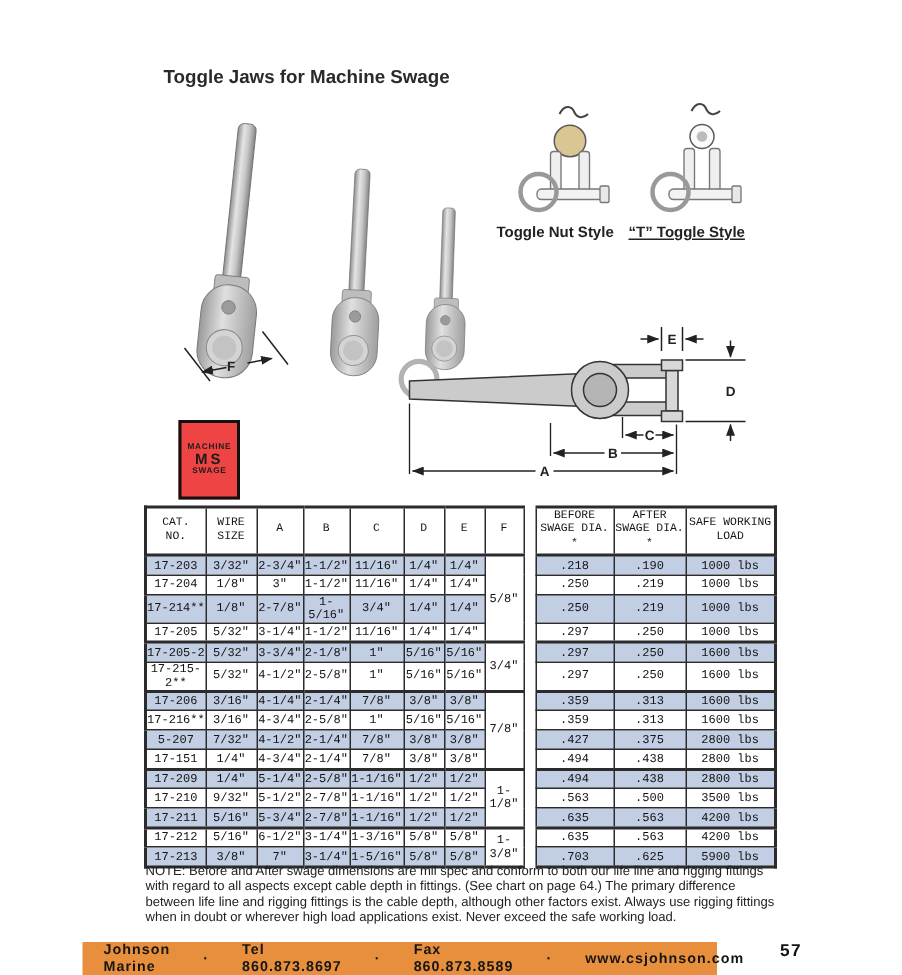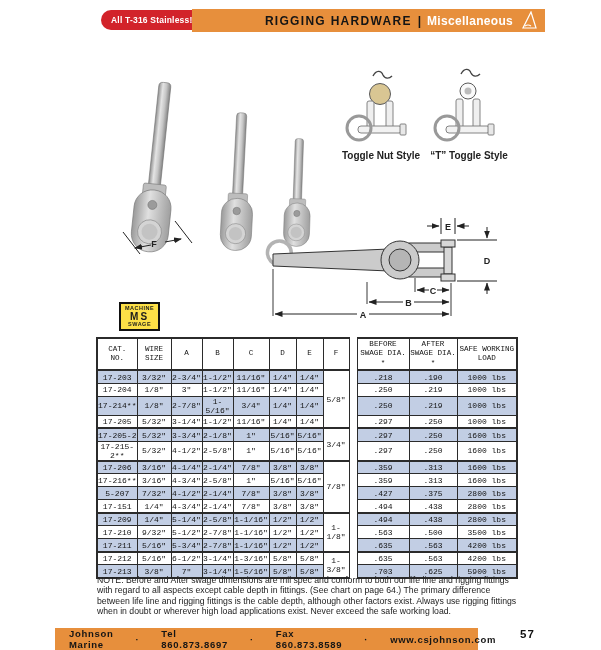--- a/index.html
+++ b/index.html
@@ -21,25 +21,25 @@
   .topbar{position:absolute;left:192px;top:9px;width:353px;height:23px;background:var(--orange);
     display:flex;align-items:center;justify-content:flex-end;padding-right:6px;gap:6px;}
   .topbar .t1{font-size:12px;font-weight:bold;letter-spacing:1.3px;color:#151515;}
   .topbar .t2{font-size:12px;font-weight:bold;color:#151515;}
   .topbar .t3{font-size:12px;font-weight:bold;color:#ffffff;letter-spacing:.3px;}
 
   
   .title{position:absolute;left:109px;top:44px;font-size:12.5px;font-weight:bold;color:#2a2a2a;}
   .desc{position:absolute;left:108px;top:61px;font-size:9.5px;line-height:1.3;color:#2a2a2a;white-space:pre-line;}
 
-  .figlabel{position:absolute;width:100px;text-align:center;font-size:10px;font-weight:bold;color:#222;}
-
-  
-  .msbadge{position:absolute;left:119px;top:302px;border:2px solid #111;background:#fde047;
-    text-align:center;padding:2px 4px;line-height:1;}
+  .figlabel{position:absolute;width:100px;font-size:10px;font-weight:bold;color:#222;}
+
+  
+  .msbadge{position:absolute;left:119px;top:280px;border:2px solid #111;background:#ef4444;
+    text-align:center;padding:14px 4px;line-height:1;}
   .msbadge .l1,.msbadge .l3{font-size:5.5px;font-weight:bold;letter-spacing:.5px;}
   .msbadge .l2{font-size:10px;font-weight:bold;letter-spacing:2px;}
 
   
   .tablewrap{position:absolute;left:96px;top:337px;}
   .spec{border-collapse:collapse;table-layout:fixed;width:420px;font-size:8px;color:#141414;font-family:Liberation Mono, monospace;}
   .spec th{border:1px solid var(--line);border-top:2px solid var(--line);border-bottom:2px solid var(--line);
     font-weight:normal;font-size:7.6px;line-height:1.25;white-space:pre-line;height:27px;
     text-align:center;vertical-align:middle;background:#fff;padding:1px 0;}
   .spec td{border:1px solid var(--line);text-align:center;vertical-align:middle;height:13px;padding:0;background:#fff;}
@@ -67,31 +67,22 @@
   .pagenum{position:absolute;left:520px;top:628px;font-size:11.5px;font-weight:bold;letter-spacing:1px;color:#111;}
 
   .abs{position:absolute;}
   svg text{font-family:"Liberation Sans",sans-serif;}
 </style>
 </head>
 <body>
 
 <div class="page">
 
-  <div class="badge">All T-316 Stainless!</div>
-  <div class="topbar">
-    <span class="t1">RIGGING HARDWARE</span>
-    <span class="t2">|</span>
-    <span class="t3">Miscellaneous</span>
-    <svg width="20" height="20" viewBox="0 0 20 20">
-      <polygon points="12,1 17,17 4,17" fill="none" stroke="#ffffff" stroke-width="1.2"></polygon>
-      <path d="M6,15 q3,-2 6,0" fill="none" stroke="#ffffff" stroke-width="1.1"></path>
-    </svg>
-  </div>
-
+
+  <div class="title">Toggle Jaws for Machine Swage</div>
 
   <svg class="abs" style="left:95px;top:80px;" width="222" height="186" viewBox="0 0 222 186">
     <defs>
       <linearGradient id="gm" x1="0" y1="0" x2="1" y2="0">
         <stop offset="0" stop-color="#8f8f8f"></stop>
           <stop offset="0.35" stop-color="#e4e4e4"></stop>
         <stop offset="0.65" stop-color="#c6c6c6"></stop>
           <stop offset="1" stop-color="#848484"></stop>
       </linearGradient>
       <linearGradient id="gb" x1="0" y1="0" x2="1" y2="0">
@@ -151,21 +142,21 @@
   <svg class="abs" style="left:428px;top:66px;" width="80" height="82" viewBox="0 0 80 82">
     <path d="M33,8 c3,-6 8,-6 10,-1 c2,4 6,4 9,1" fill="none" stroke="#444" stroke-width="1.4"></path>
     <circle cx="40" cy="25" r="8" fill="#fafafa" stroke="#5a5a5a" stroke-width="1"></circle>
     <circle cx="40" cy="25" r="3.5" fill="#bbbbbb"></circle>
     <rect x="28" y="33" width="7" height="32" rx="2" fill="#efefef" stroke="#777" stroke-width="0.9"></rect>
     <rect x="45" y="33" width="7" height="32" rx="2" fill="#efefef" stroke="#777" stroke-width="0.9"></rect>
     <rect x="18" y="60" width="44" height="7" rx="3" fill="#f2f2f2" stroke="#777" stroke-width="0.9"></rect>
     <rect x="60" y="58" width="6" height="11" rx="1" fill="#e8e8e8" stroke="#777" stroke-width="0.9"></rect>
     <circle cx="19" cy="62" r="12" fill="none" stroke="#999" stroke-width="3"></circle>
   </svg>
-  <div class="figlabel" style="left:419px;top:150px;">“T” Toggle Style</div>
+  <div class="figlabel" style="left:419px;top:150px;text-decoration:underline;">“T” Toggle Style</div>
 
   <svg class="abs" style="left:263px;top:210px;" width="245" height="122" viewBox="0 0 245 122">
     <defs>
       <marker id="ar" markerWidth="8" markerHeight="6" refX="7.5" refY="3" orient="auto" markerUnits="userSpaceOnUse">
         <path d="M0,0 L8,3 L0,6 Z" fill="#222"></path>
       </marker>
     </defs>
 
     <polygon points="10,44 126,39 126,61 10,56" fill="#cbcbcb" stroke="#333" stroke-width="1"></polygon>
     <rect x="146" y="33" width="40" height="9" fill="#cbcbcb" stroke="#333" stroke-width="1"></rect>

